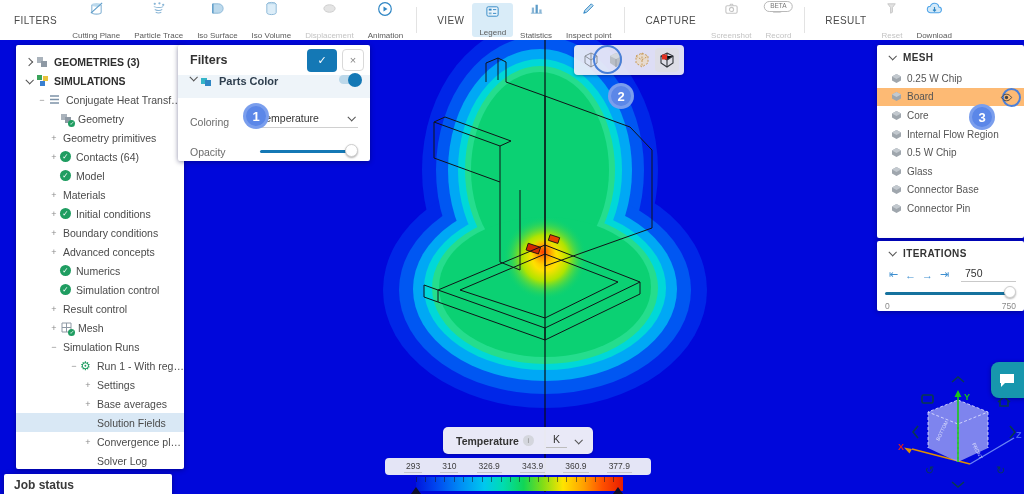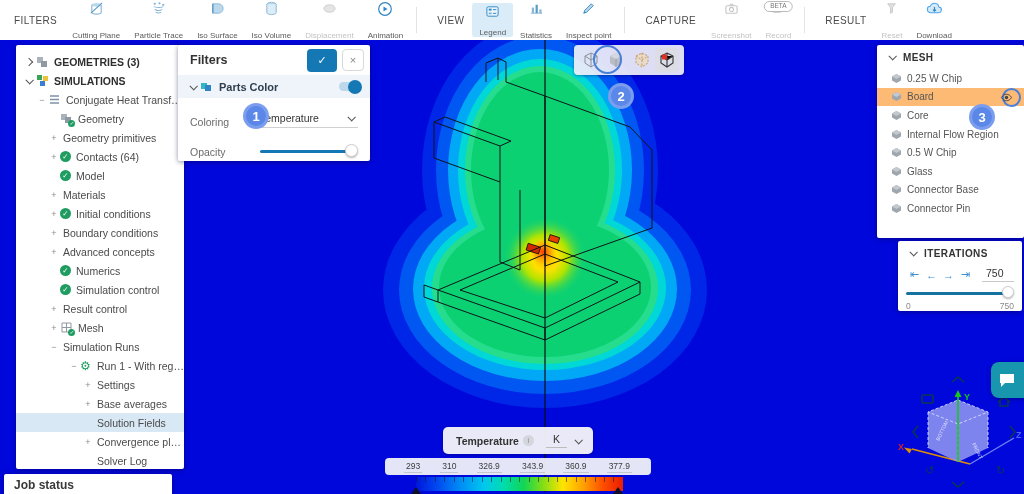--- a/index.html
+++ b/index.html
@@ -46,21 +46,21 @@
 
   .grip { position:absolute; left:170px; top:254px; width:8px; height:32px; background:#e7e7ee; border-radius:0 3px 3px 0; z-index:19; display:flex; flex-direction:column; justify-content:center; gap:2px; align-items:center; }
   .grip i { display:block; width:4px; height:1px; background:#9a9aa8; }
 
   
   .filters { left:178px; top:45px; width:192px; height:116px; }
   .f-head { display:flex; align-items:center; height:30px; padding:0 6px 0 12px; }
   .f-title { font-size:12.5px; font-weight:bold; color:#333; flex:1; }
   .f-apply { width:30px; height:23px; background:#1478b5; border-radius:4px; color:#fff; font-size:11px; text-align:center; line-height:23px; margin-right:5px; cursor:pointer; }
   .f-close { width:22px; height:22px; border:1px solid #d9d9d9; border-radius:4px; color:#888; font-size:11px; text-align:center; line-height:20px; cursor:pointer; background:#fff; }
-  .f-section { display:flex; align-items:center; height:23px; background:#eef4f9; padding:0 10px 0 10px; }
+  .f-section { display:flex; align-items:flex-start; height:23px; background:#eef4f9; padding:0 10px 0 10px; }
   .f-sec-lbl { font-size:11px; font-weight:bold; color:#2e3e4e; flex:1; margin-left:4px; }
   .toggle { width:21px; height:9px; background:#bcd8ea; border-radius:5px; position:relative; cursor:pointer; }
   .toggle b { position:absolute; right:-2px; top:-2.5px; width:14px; height:14px; border-radius:50%; background:#1478b5; }
   .f-row { display:flex; align-items:flex-end; height:30px; padding:0 12px; }
   .f-lbl { font-size:10.5px; color:#6b6b6b; width:70px; }
   .f-select { flex:1; display:flex; align-items:center; border-bottom:1px solid #d0d0d0; padding-bottom:3px; cursor:pointer; }
   .f-val { font-size:10.5px; color:#333; flex:1; }
   .slider { position:relative; flex:1; height:14px; cursor:pointer; }
   .slider .track { position:absolute; left:0; right:6px; top:6px; height:3px; background:#1478b5; border-radius:2px; }
   .slider .knob { position:absolute; right:0; top:0; width:13px; height:13px; border-radius:50%; background:#fff; border:1px solid #cfcfcf; box-shadow:0 1px 2px rgba(0,0,0,.3); }
@@ -79,21 +79,21 @@
   .p-head { display:flex; align-items:center; height:24px; padding-left:10px; }
   .p-title { font-size:10px; font-weight:bold; color:#333; letter-spacing:.4px; margin-left:4px; }
   .mrow { display:flex; align-items:center; height:18.6px; padding-left:14px; font-size:10px; color:#555; cursor:pointer; position:relative; }
   .mrow.sel { background:#fdba74; }
   .mrow.dim { color:#b5b5b5; }
   .mrow svg { flex:0 0 11px; margin-right:5px; }
   .meye { position:absolute; right:6px; top:3px; width:13px; height:13px; }
   .eyering { position:absolute; right:3px; top:0px; width:19px; height:19px; border:2px solid #4a7fd8; border-radius:50%; }
 
   
-  .iterp { left:898px; top:241px; width:124px; height:70px; }
+  .iterp { left:877px; top:241px; width:147px; height:70px; }
   .it-controls { display:flex; align-items:center; padding:2px 8px 0 8px; }
   .it-btn { color:#3e8fd0; font-size:11px; width:17px; text-align:center; cursor:pointer; }
   .it-val { flex:1; font-size:10.5px; color:#333; border-bottom:1px solid #c9c9c9; margin-left:8px; padding:0 0 2px 4px; }
   .it-slider { position:relative; height:14px; margin:4px 8px 0 8px; cursor:pointer; }
   .it-slider .track { position:absolute; left:0; right:4px; top:6px; height:3px; background:#16729e; border-radius:2px; }
   .it-slider .knob { position:absolute; right:0; top:0; width:12px; height:12px; border-radius:50%; background:#fff; border:1px solid #cfcfcf; box-shadow:0 1px 2px rgba(0,0,0,.3); }
   .it-range { display:flex; justify-content:space-between; font-size:8.5px; color:#8a8a8a; padding:1px 8px 0 8px; }
 
   
   .temp-pill { position:absolute; left:443px; top:427px; width:150px; height:27px; background:rgba(242,243,248,.96); border-radius:5px; z-index:18; display:flex; align-items:center; padding:0 8px 0 13px; box-shadow:0 1px 3px rgba(0,0,60,.3); }

